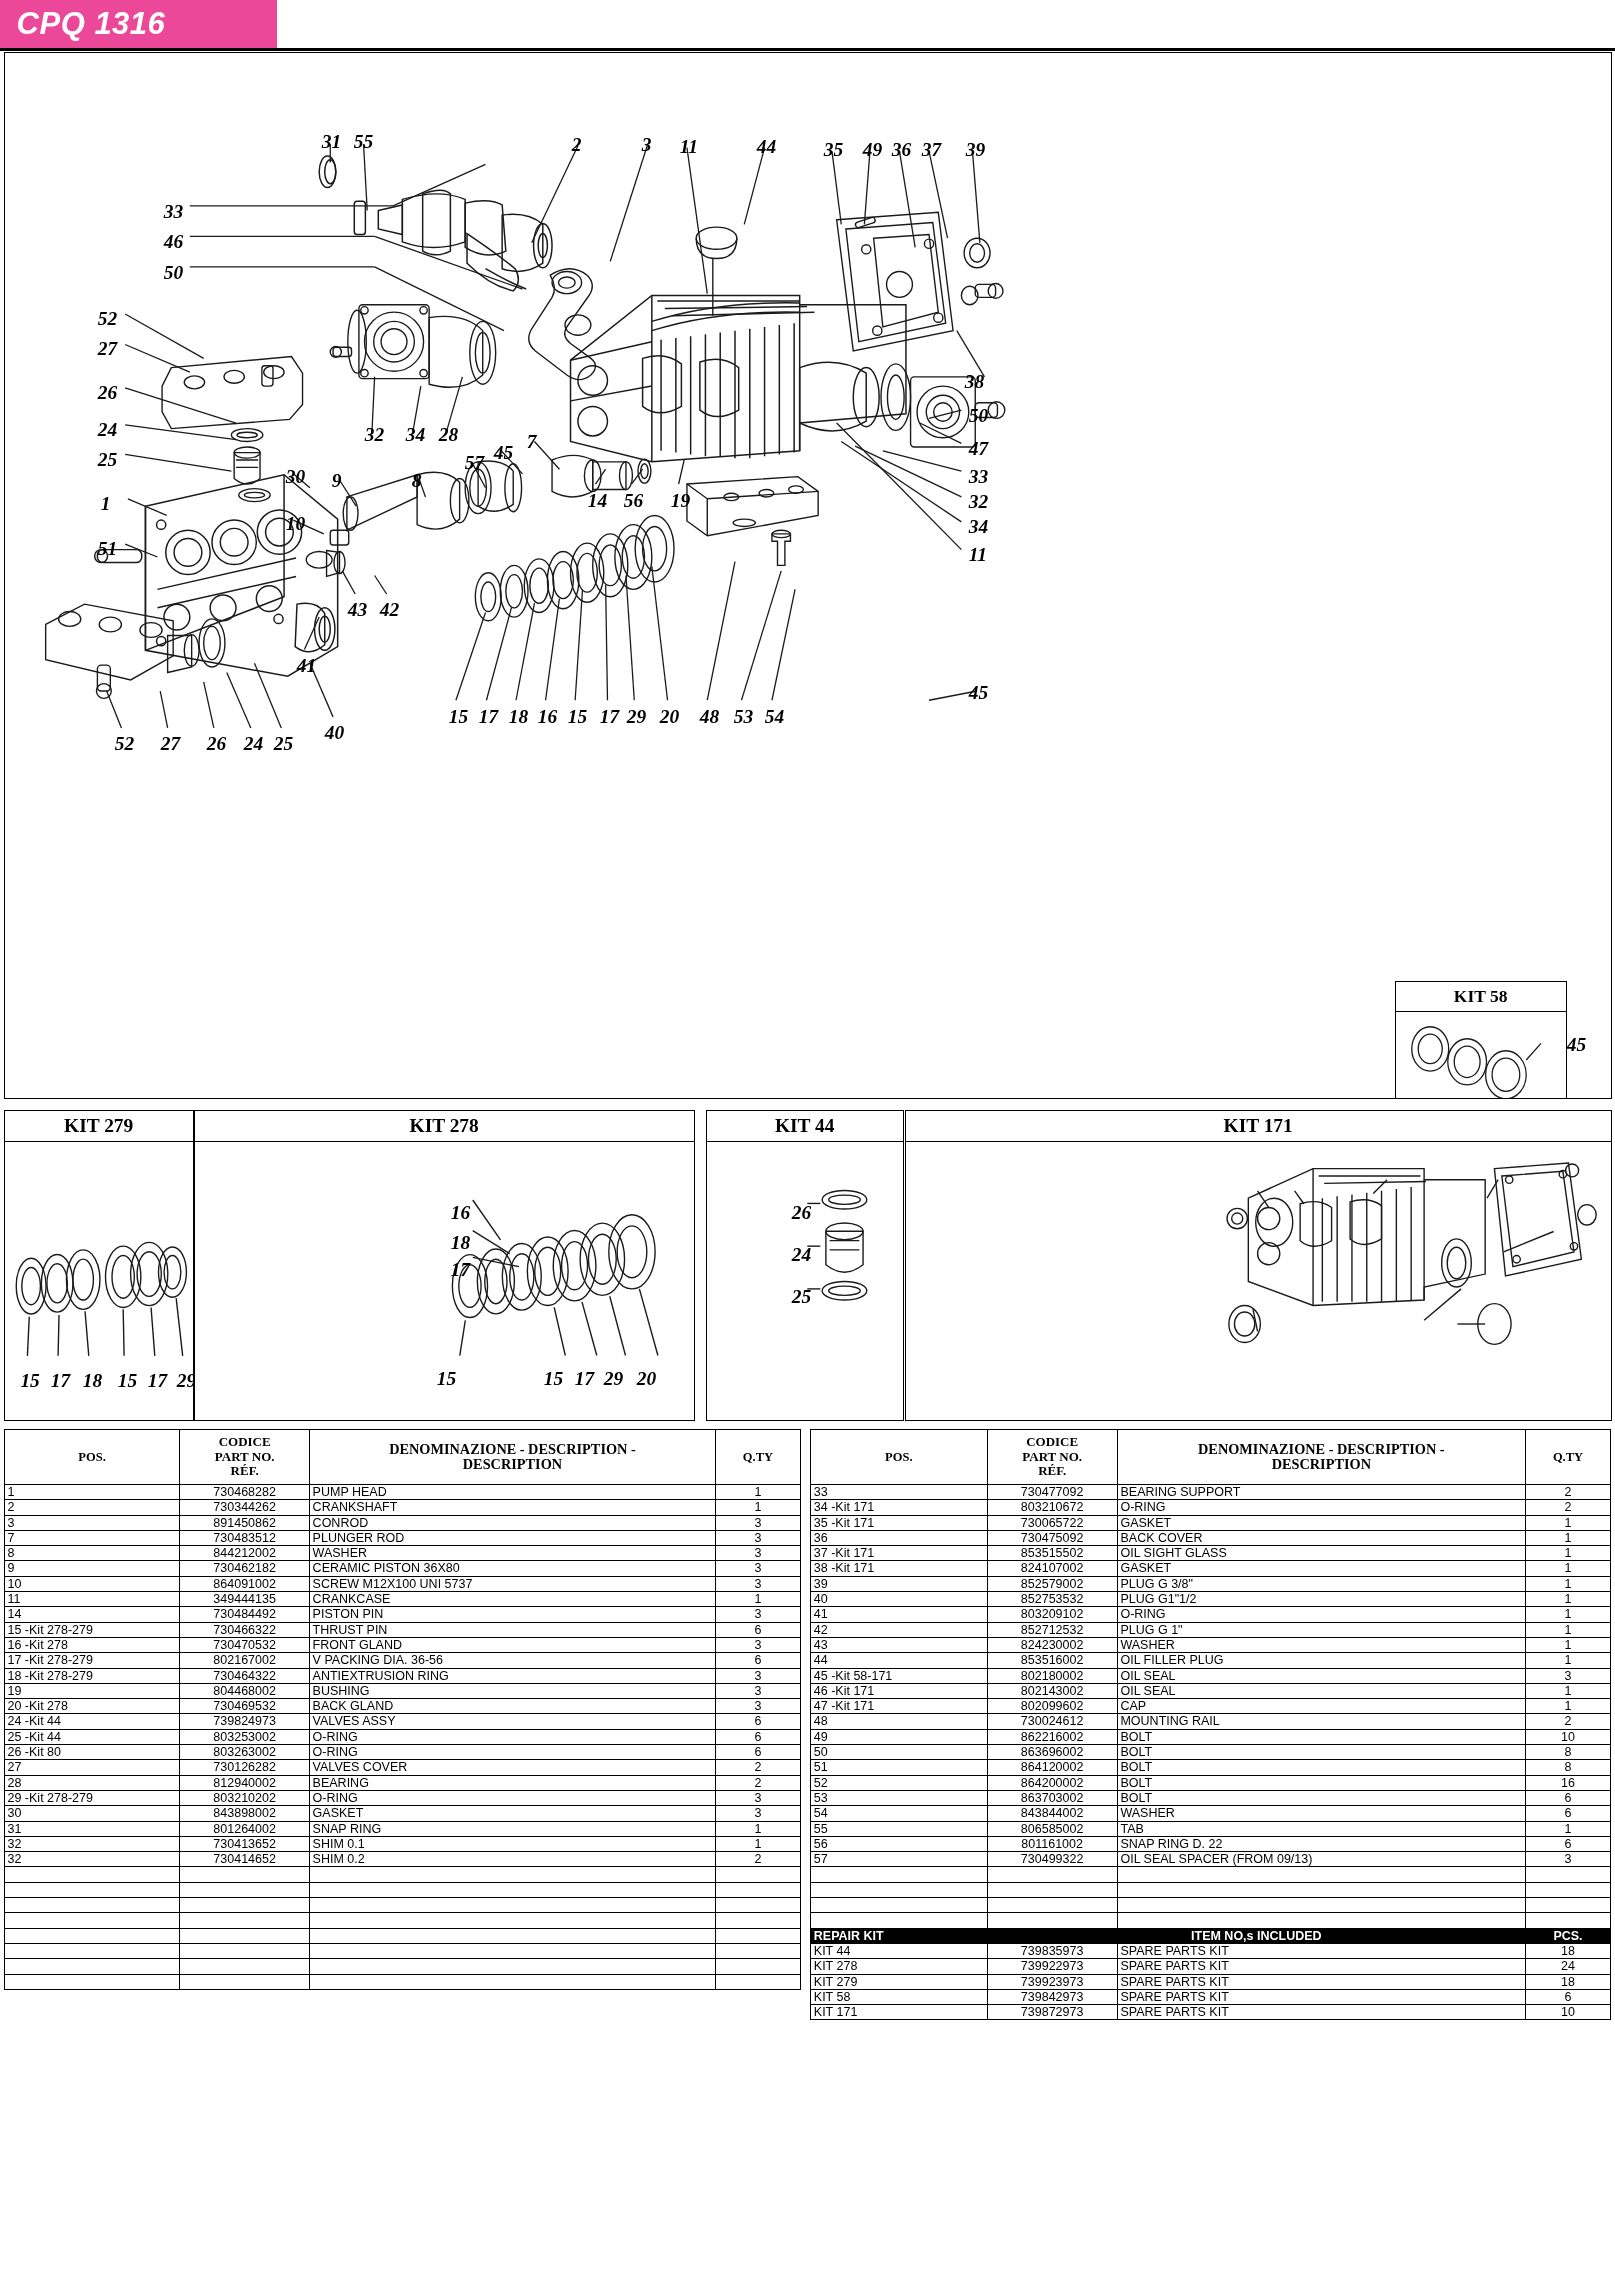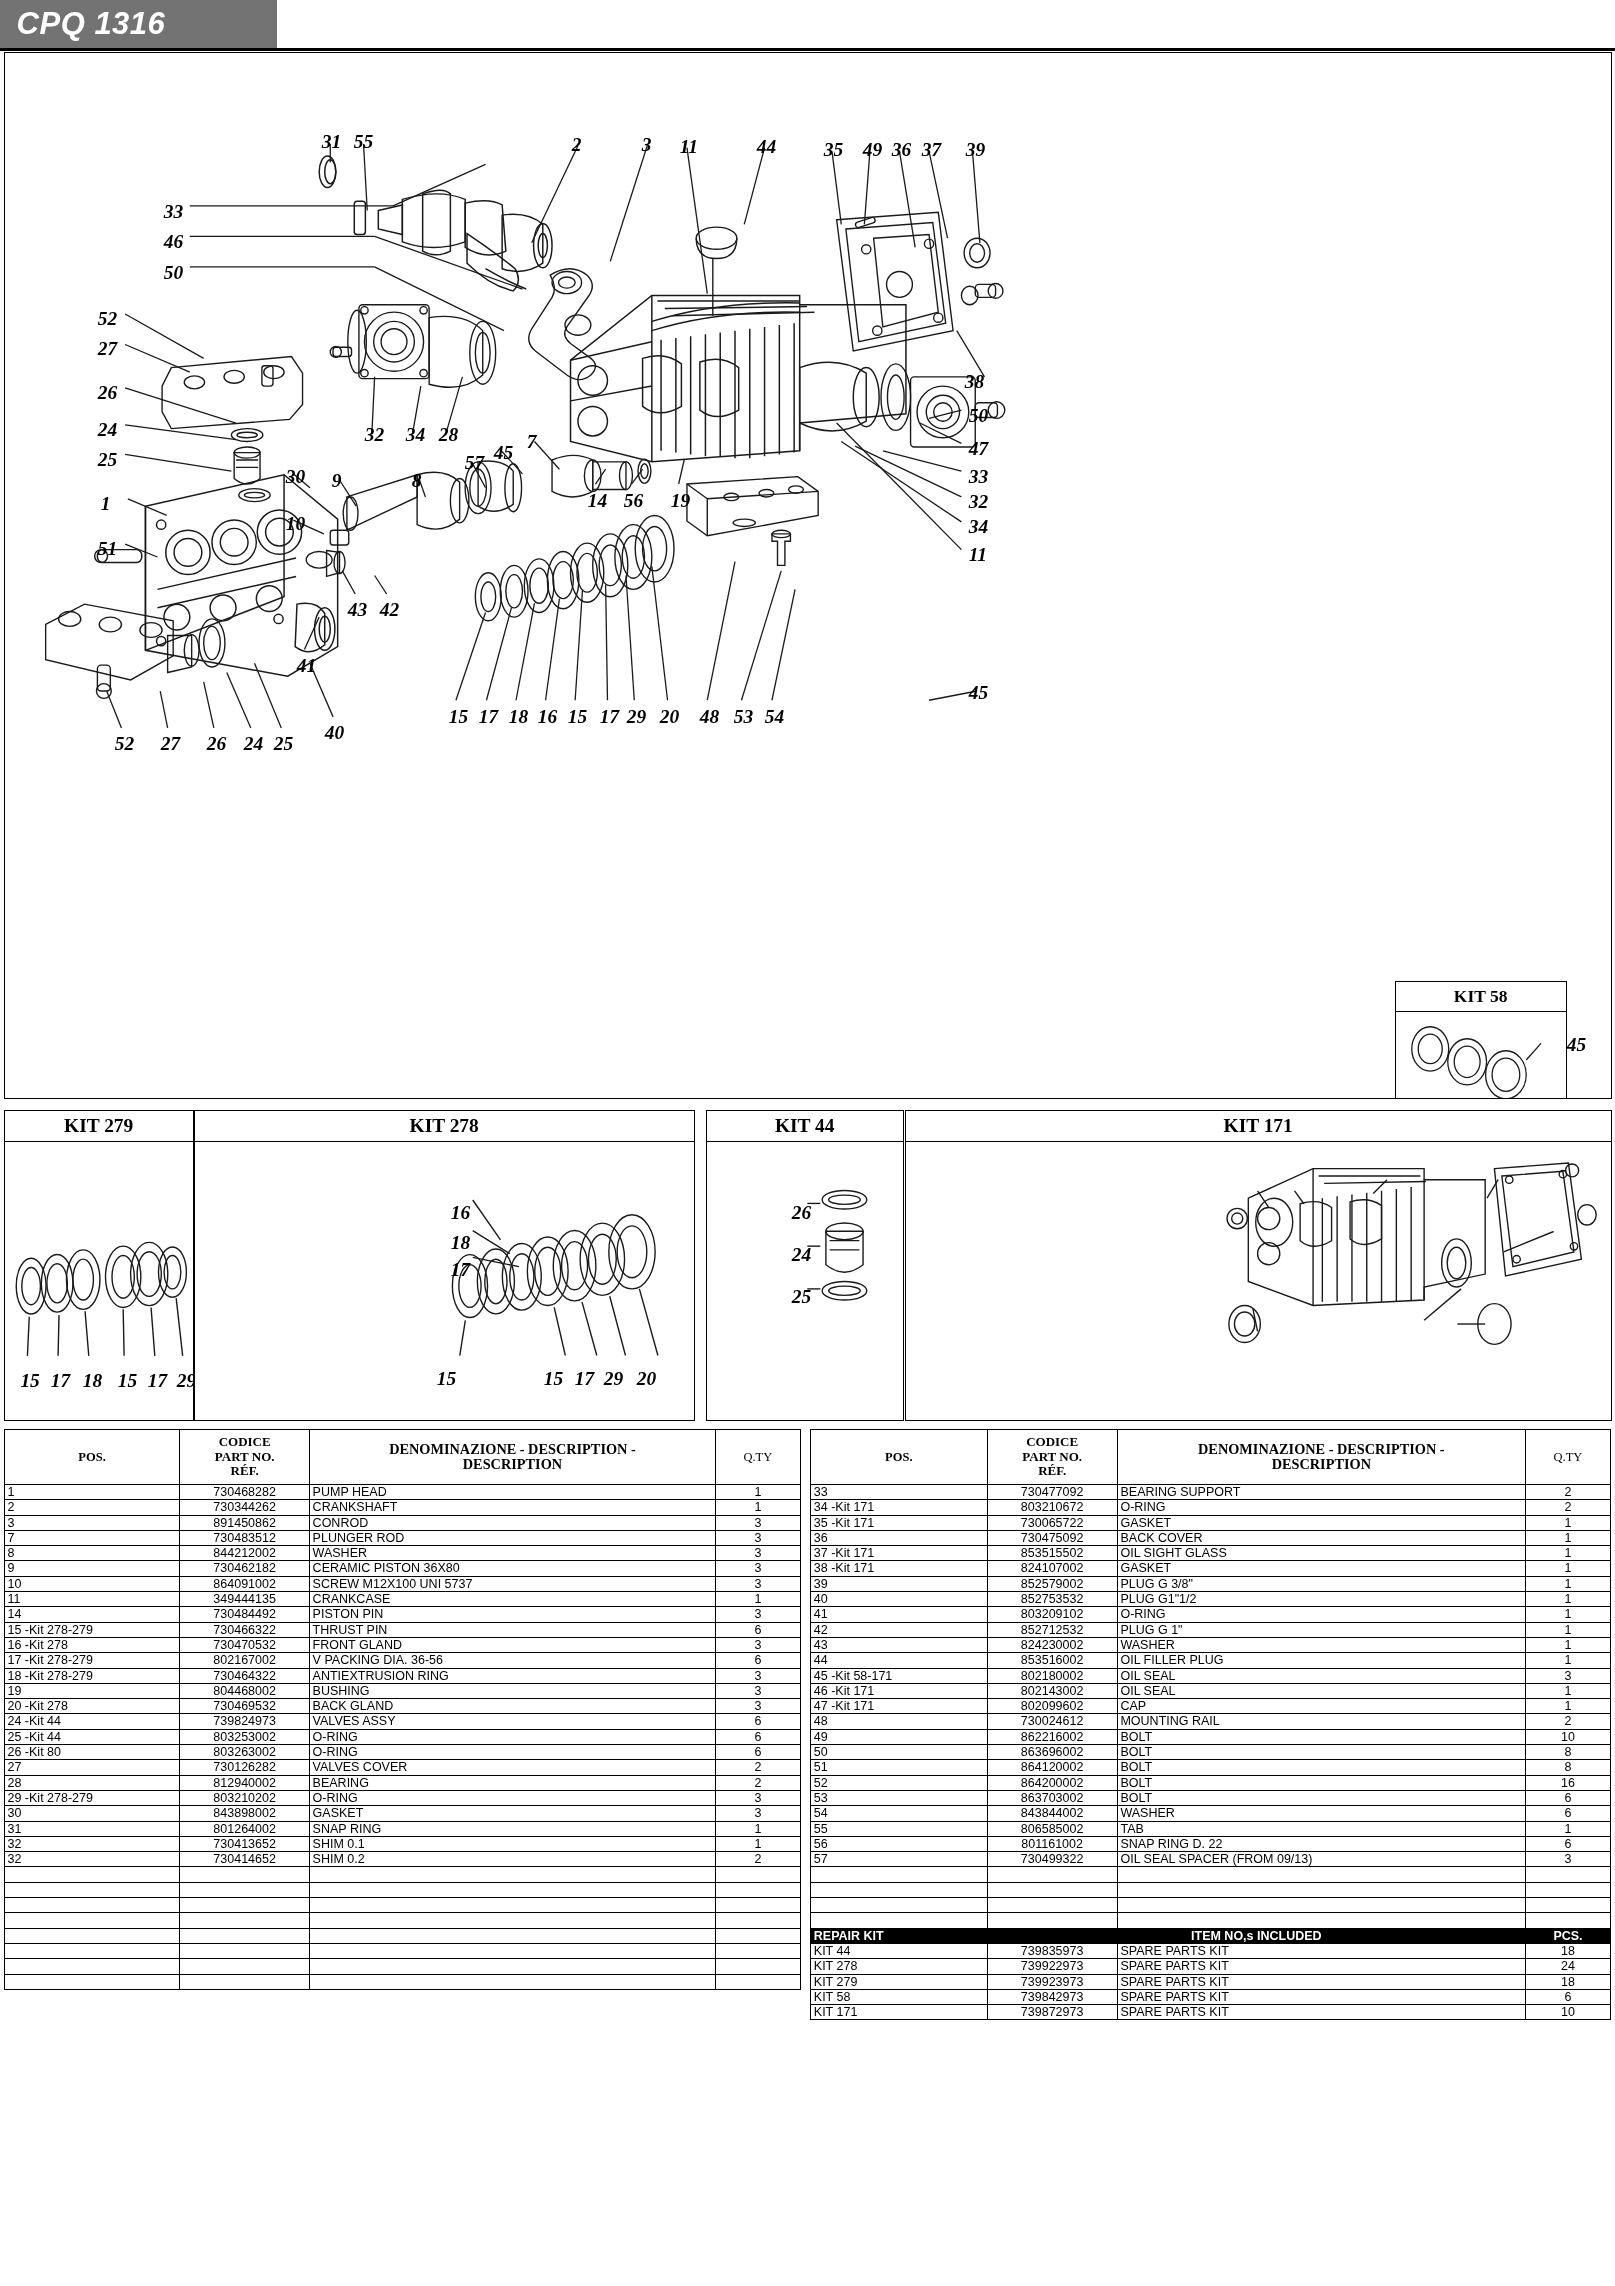--- a/index.html
+++ b/index.html
@@ -6,21 +6,21 @@
   html, body { margin:0; padding:0; background:#ffffff; }
   body {
     width:1615px; height:2286px;
     font-family:"Liberation Sans", sans-serif;
     color:#000;
     position:relative;
   }
   
   .title-bar {
     position:absolute; left:0; top:0; width:277px; height:48px;
-    background:#737373; color:#fff;
+    background:#ec4899; color:#fff;
     display:flex; align-items:center;
   }
   .title-bar .t {
     font-size:31px; font-weight:bold; font-style:italic; padding-left:16.6px;
     letter-spacing:0.5px;
   }
   .title-rule {
     position:absolute; left:0; top:48px; width:1615px; height:2.8px; background:#000;
   }
   
@@ -62,21 +62,21 @@
   table.parts th, table.parts td {
     border:0.9px solid #000; padding:0 2.8px;
     font-size:12.5px; line-height:14.3px; height:14.8px;
   }
   table.parts thead th {
     text-align:center; vertical-align:middle; height:55px; padding:1.8px 2.8px;
   }
   .hdr-pos { font-weight:bold; font-size:14.8px; font-family:"Liberation Serif", serif; }
   .hdr-code { font-size:13px; font-family:"Liberation Serif", serif; font-weight:bold; line-height:14.8px; }
   .hdr-den { font-family:"Liberation Serif", serif; font-weight:bold; font-size:14.3px; }
-  .hdr-qty { font-weight:normal; font-size:14px; font-family:"Liberation Serif", serif; }
+  .hdr-qty { font-weight:bold; font-size:14px; font-family:"Liberation Serif", serif; }
   td.pos { width:106px; }
   td.code { width:78px; text-align:center; }
   td.den  { width:245px; }
   td.qty  { width:51px; text-align:center; }
   .kit-hdr-row td {
     background:#000; color:#fff; font-weight:bold; font-size:12.5px;
   }
   .kit-hdr-row td.c { text-align:center; }
   .filler td { height:14.8px; }
 </style>

